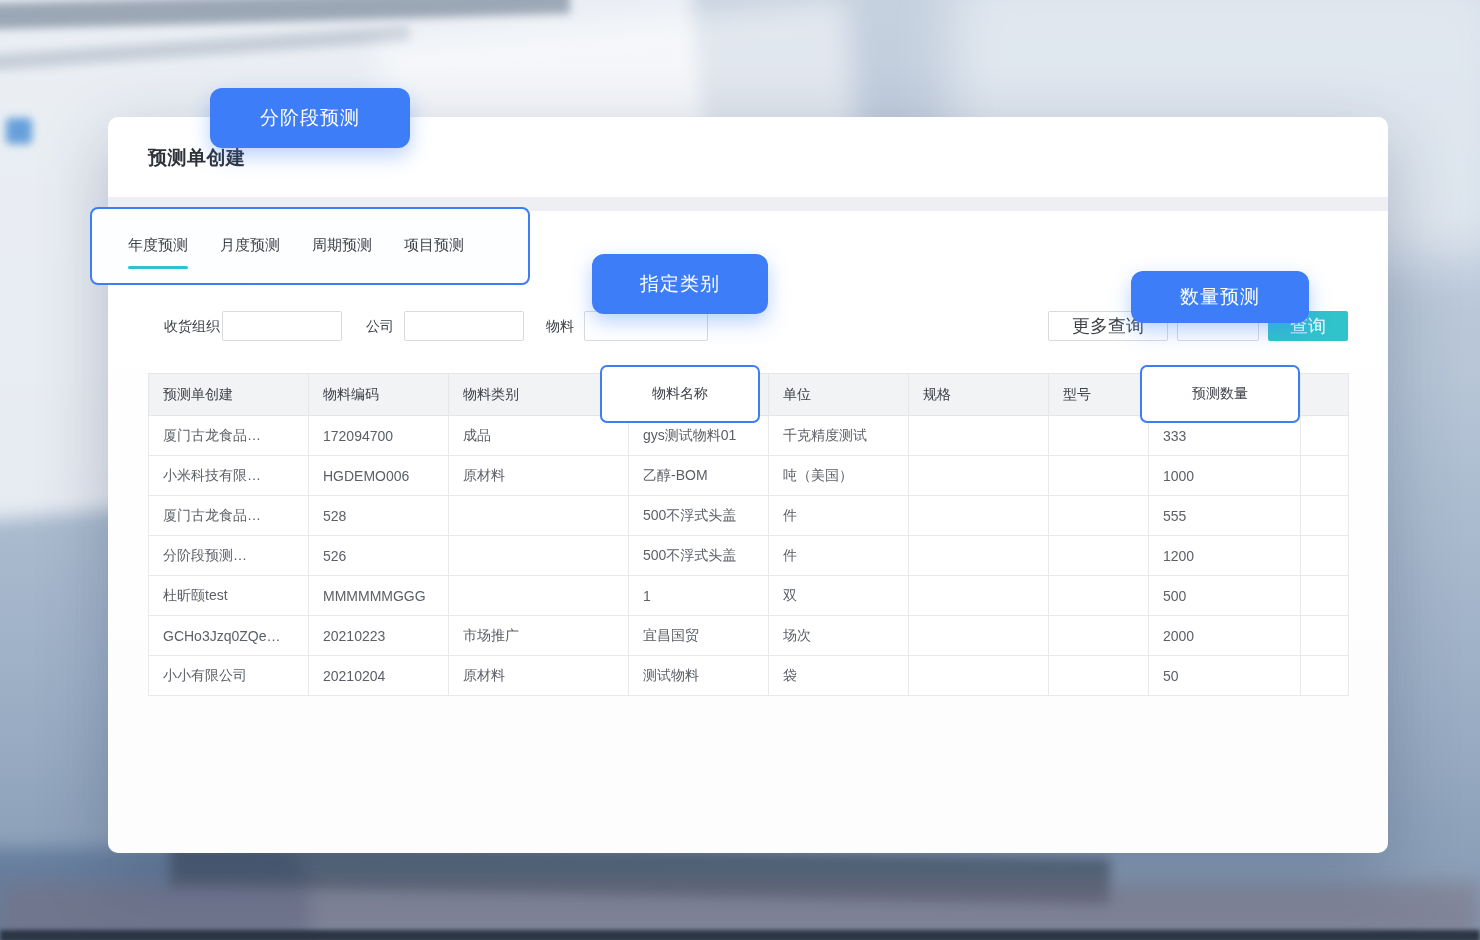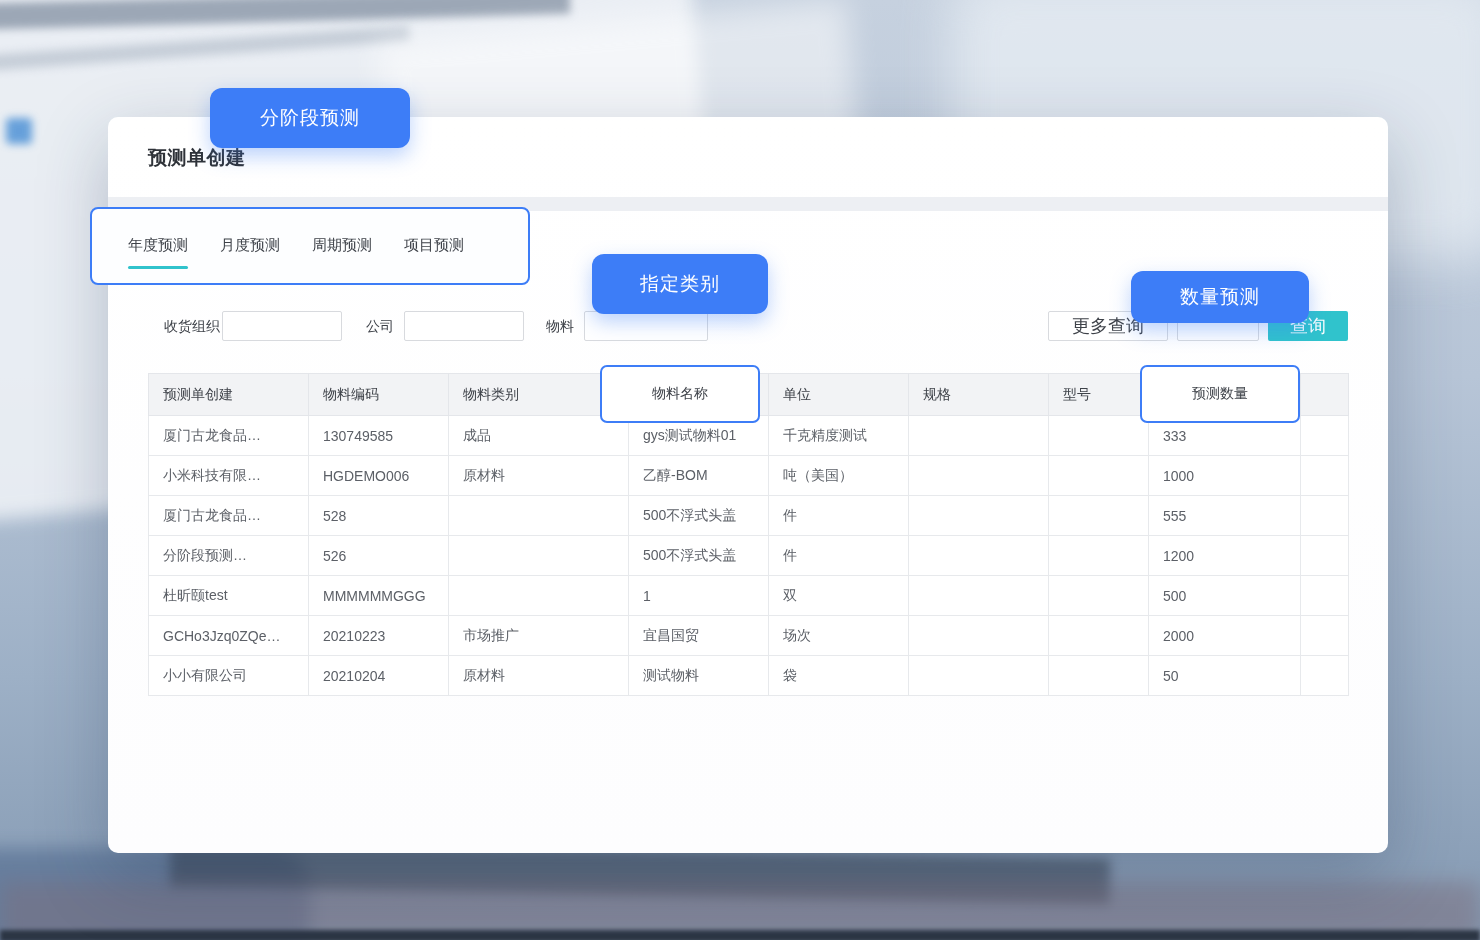--- a/index.html
+++ b/index.html
@@ -142,21 +142,21 @@
               <th>单位</th>
               <th>规格</th>
               <th>型号</th>
               <th>预测数量</th>
               <th></th>
             </tr>
           </thead>
         <tbody>
             <tr>
               <td>厦门古龙食品…</td>
-              <td>130749585</td>
+              <td>172094700</td>
               <td>成品</td>
               <td>gys测试物料01</td>
               <td>千克精度测试</td>
               <td></td>
               <td></td>
               <td>333</td>
               <td></td>
             </tr>
             <tr>
               <td>小米科技有限…</td>

